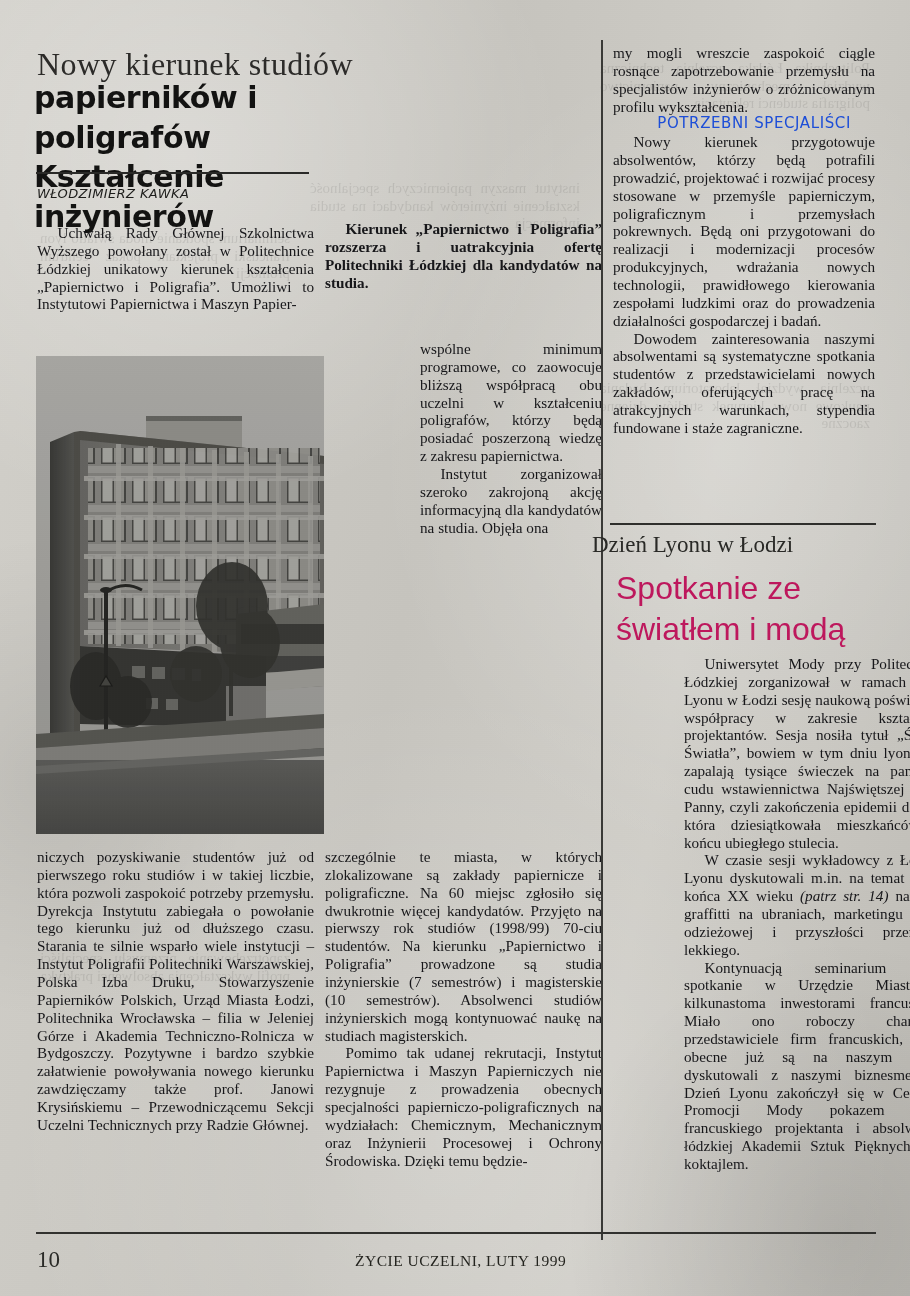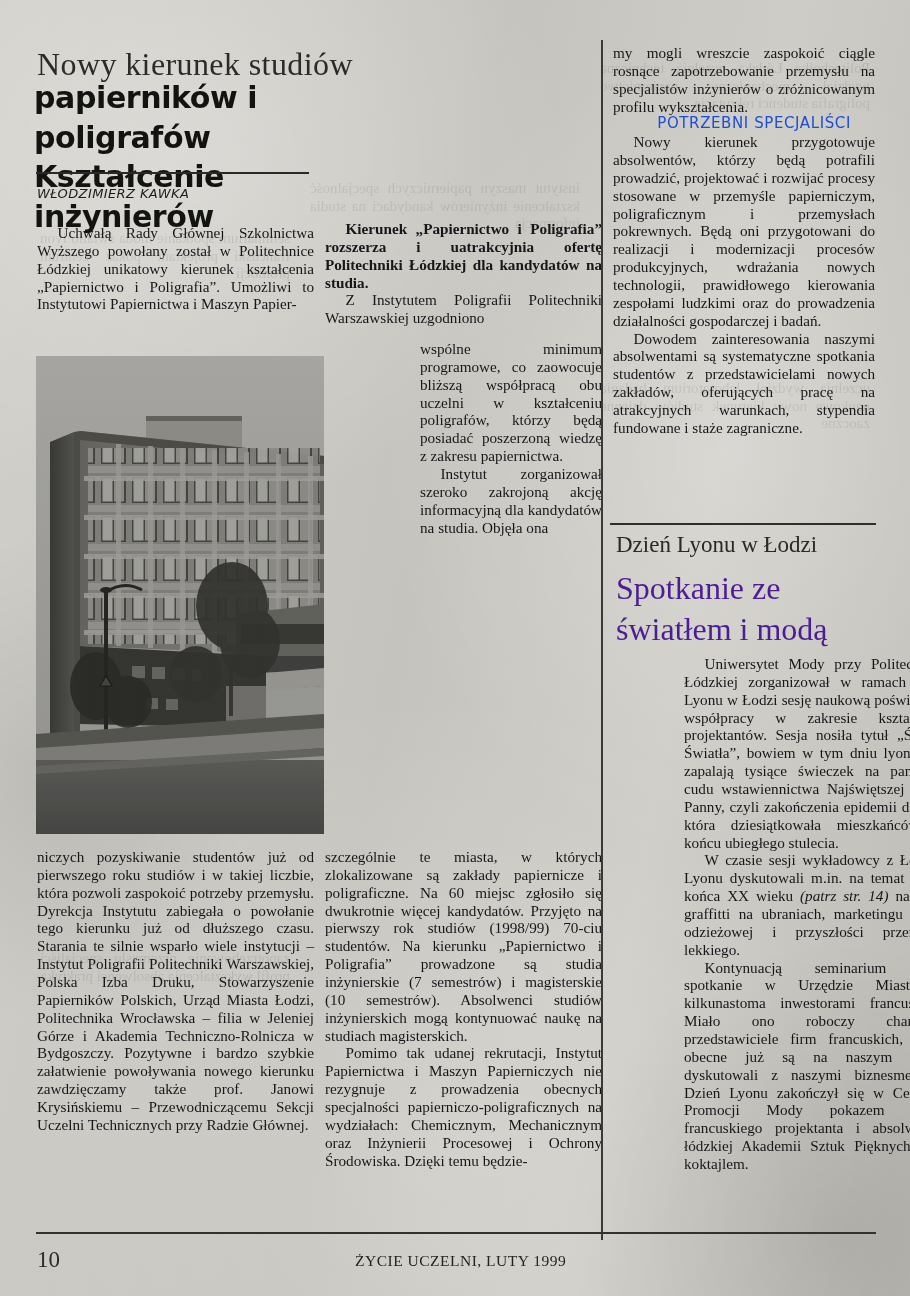--- a/index.html
+++ b/index.html
@@ -128,34 +128,34 @@
     background: #3a3a37;
   }
   #vrule-right { left: 601px; top: 40px; width: 2px; height: 1200px; }
 
   
   #hrule-right { position: absolute; left: 610px; top: 523px; width: 266px; height: 2px; background: #2f2f2c; }
 
   
   .kicker2 {
     position: absolute;
-    left: 616px;
+    left: 592px;
     top: 532px;
     font-size: 23px;
     color: #2a2a27;
   }
   .headline2 {
     position: absolute;
     left: 616px;
     top: 568px;
     width: 262px;
-    font-family: Liberation Serif, serif;
+    font-family: Liberation Sans, sans-serif;
     font-size: 32px;
     line-height: 1.28;
-    color: #4c1d95;
+    color: #be185d;
   }
 
   
   .photo {
     position: absolute;
     left: 36px;
     top: 356px;
     width: 288px;
     height: 478px;
     overflow: hidden;
@@ -343,21 +343,20 @@
     <div class="col" id="col-left-top">
       <p>Uchwałą Rady Głównej Szkolnictwa Wyższego powołany został w Politechnice Łódzkiej unikatowy kierunek kształcenia „Papiernictwo i Poligrafia”. Umożliwi to Instytutowi Papiernictwa i Maszyn Papier-</p>
     </div>
 
     <div class="col" id="col-left-bottom">
       <p class="noindent">niczych pozyskiwanie studentów już od pierwszego roku studiów i w takiej liczbie, która pozwoli zaspokoić potrzeby przemysłu. Dyrekcja Instytutu zabiegała o powołanie tego kierunku już od dłuższego czasu. Starania te silnie wsparło wiele instytucji – Instytut Poligrafii Politechniki Warszawskiej, Polska Izba Druku, Stowarzyszenie Papierników Polskich, Urząd Miasta Łodzi, Politechnika Wrocławska – filia w Jeleniej Górze i Akademia Techniczno-Rolnicza w Bydgoszczy. Pozytywne i bardzo szybkie załatwienie powoływania nowego kierunku zawdzięczamy także prof. Janowi Krysińskiemu – Przewodniczącemu Sekcji Uczelni Technicznych przy Radzie Głównej.</p>
     </div>
 
     <div class="col" id="col-mid-top">
       <p class="lead">Kierunek „Papiernictwo i Poligrafia” rozszerza i uatrakcyjnia ofertę Politechniki Łódzkiej dla kandydatów na studia.</p>
-      <p>Z Instytutem Poligrafii Politechniki Warszawskiej uzgodniono</p>
     </div>
 
     <div class="col" id="col-mid-narrow">
       <p class="noindent">wspólne minimum programowe, co zaowocuje bliższą współpracą obu uczelni w kształceniu poligrafów, którzy będą posiadać poszerzoną wiedzę z zakresu papiernictwa.</p>
       <p>Instytut zorganizował szeroko zakrojoną akcję informacyjną dla kandydatów na studia. Objęła ona</p>
     </div>
 
     <div class="col" id="col-mid-bottom">
       <p class="noindent">szczególnie te miasta, w których zlokalizowane są zakłady papiernicze i poligraficzne. Na 60 miejsc zgłosiło się dwukrotnie więcej kandydatów. Przyjęto na pierwszy rok studiów (1998/99) 70-ciu studentów. Na kierunku „Papiernictwo i Poligrafia” prowadzone są studia inżynierskie (7 semestrów) i magisterskie (10 semestrów). Absolwenci studiów inżynierskich mogą kontynuować naukę na studiach magisterskich.</p>
       <p>Pomimo tak udanej rekrutacji, Instytut Papiernictwa i Maszyn Papierniczych nie rezygnuje z prowadzenia obecnych specjalności papierniczo-poligraficznych na wydziałach: Chemicznym, Mechanicznym oraz Inżynierii Procesowej i Ochrony Środowiska. Dzięki temu będzie-</p>

